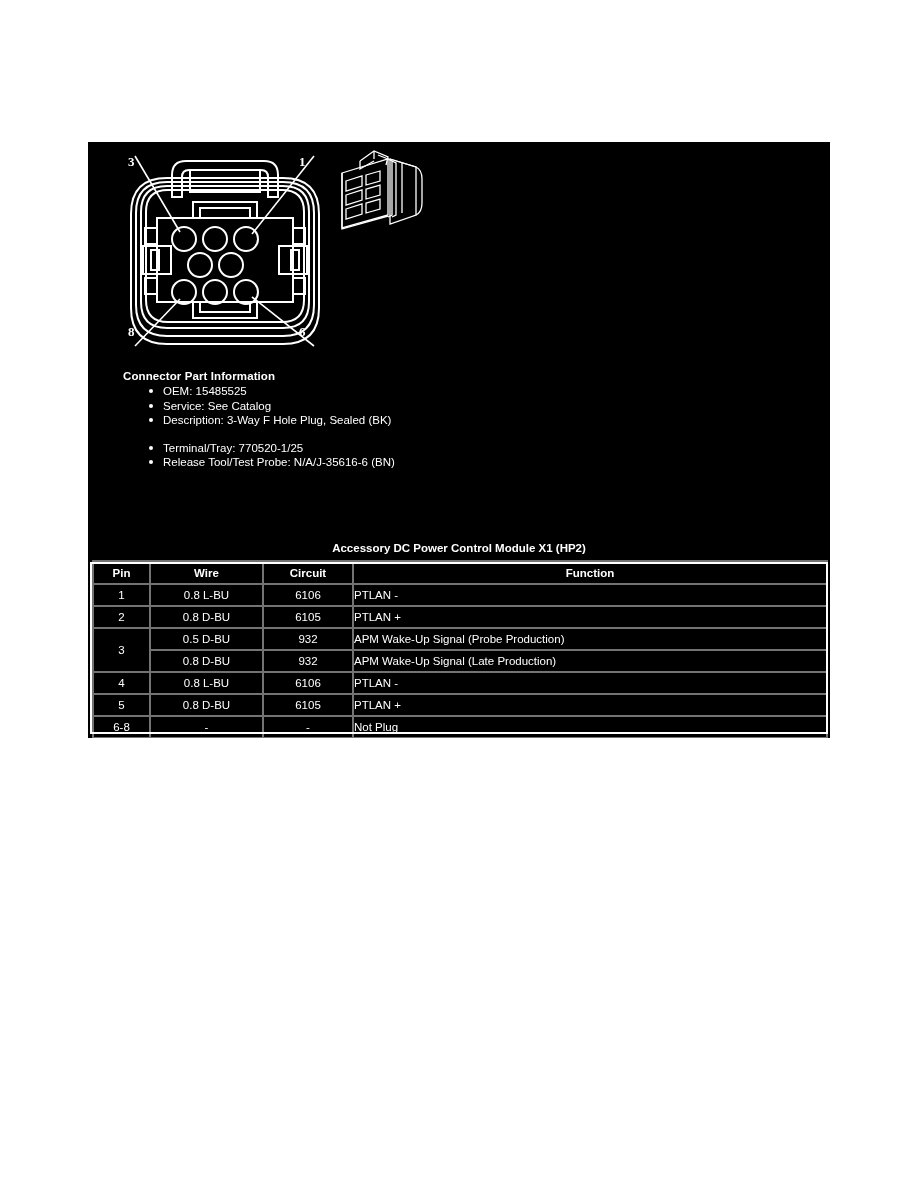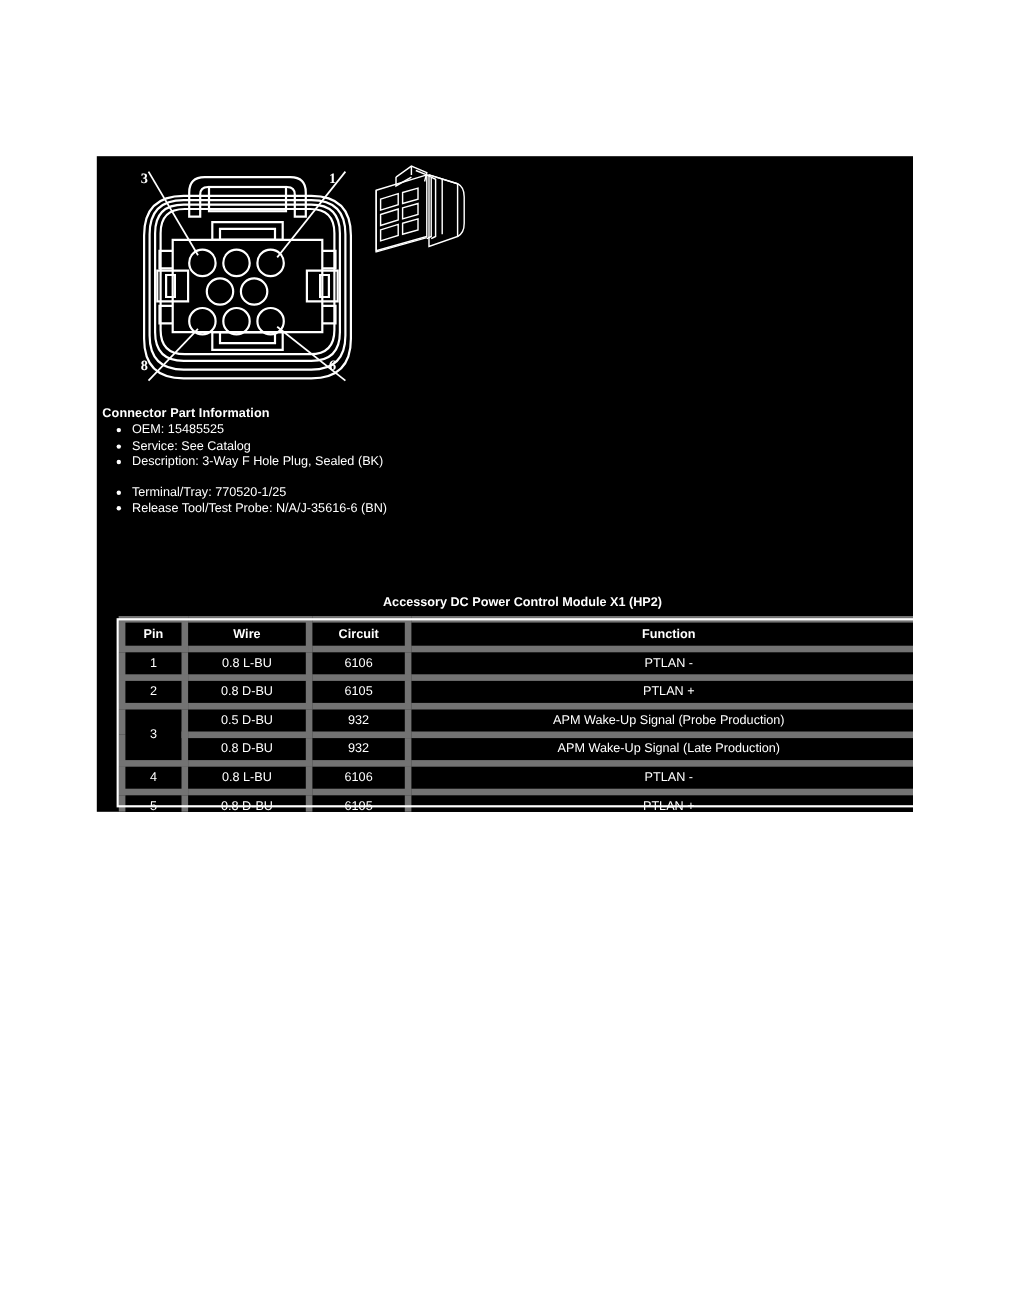--- a/index.html
+++ b/index.html
@@ -50,31 +50,32 @@
     width: 110px;
     height: 90px;
   }
 
   
   #part-info {
     position: absolute;
     left: 0px;
     top: 228px;
     width: 742px;
+    padding-left: 30px;
   }
   .section-heading {
     font-size: 11.5px;
     font-weight: bold;
     color: #ffffff;
     margin: 0 0 2px 5px;
     letter-spacing: 0.1px;
   }
   .bullet-list {
     list-style: none;
-    margin: 0 0 6px 0;
+    margin: 0 0 6px 13px;
     padding: 0;
   }
   .bullet-list li {
     position: relative;
     font-size: 11.5px;
     color: #ffffff;
     line-height: 14.5px;
     padding-left: 32px;
     white-space: nowrap;
   }
@@ -85,55 +86,55 @@
     width: 4px;
     height: 4px;
     background: #ffffff;
     border-radius: 50%;
   }
   .spacer-sm { height: 7px; }
 
   
   #pinout-block {
     position: absolute;
-    left: 16px;
+    left: 0px;
     top: 398px;
     width: 742px;
   }
   #table-title {
     text-align: center;
     font-size: 11.5px;
     font-weight: bold;
     color: #ffffff;
     padding: 2px 0 6px 0;
   }
   table#pinout-table {
     border-collapse: collapse;
     width: 734px;
     margin: 0 4px;
     table-layout: fixed;
     background: #000000;
   }
   table#pinout-table th,
   table#pinout-table td {
-    border: 6px solid #737373;
+    border: 2px solid #737373;
     color: #ffffff;
     font-size: 11.5px;
     height: 20px;
     padding: 0;
     background: #000000;
   }
   table#pinout-table thead th {
     font-weight: bold;
     text-align: center;
     height: 21px;
   }
   td.cell-center { text-align: center; }
   td.cell-function {
-    text-align: center;
+    text-align: left;
     padding-left: 5px;
   }
   col.col-pin      { width: 57px; }
   col.col-wire     { width: 113px; }
   col.col-circuit  { width: 90px; }
   col.col-function { width: 474px; }
 
   
   tr.subrow-lower > td { border-top-color: #7a7a7a; }
   tr.subrow-upper > td.merged-pin { border-bottom: none; }

